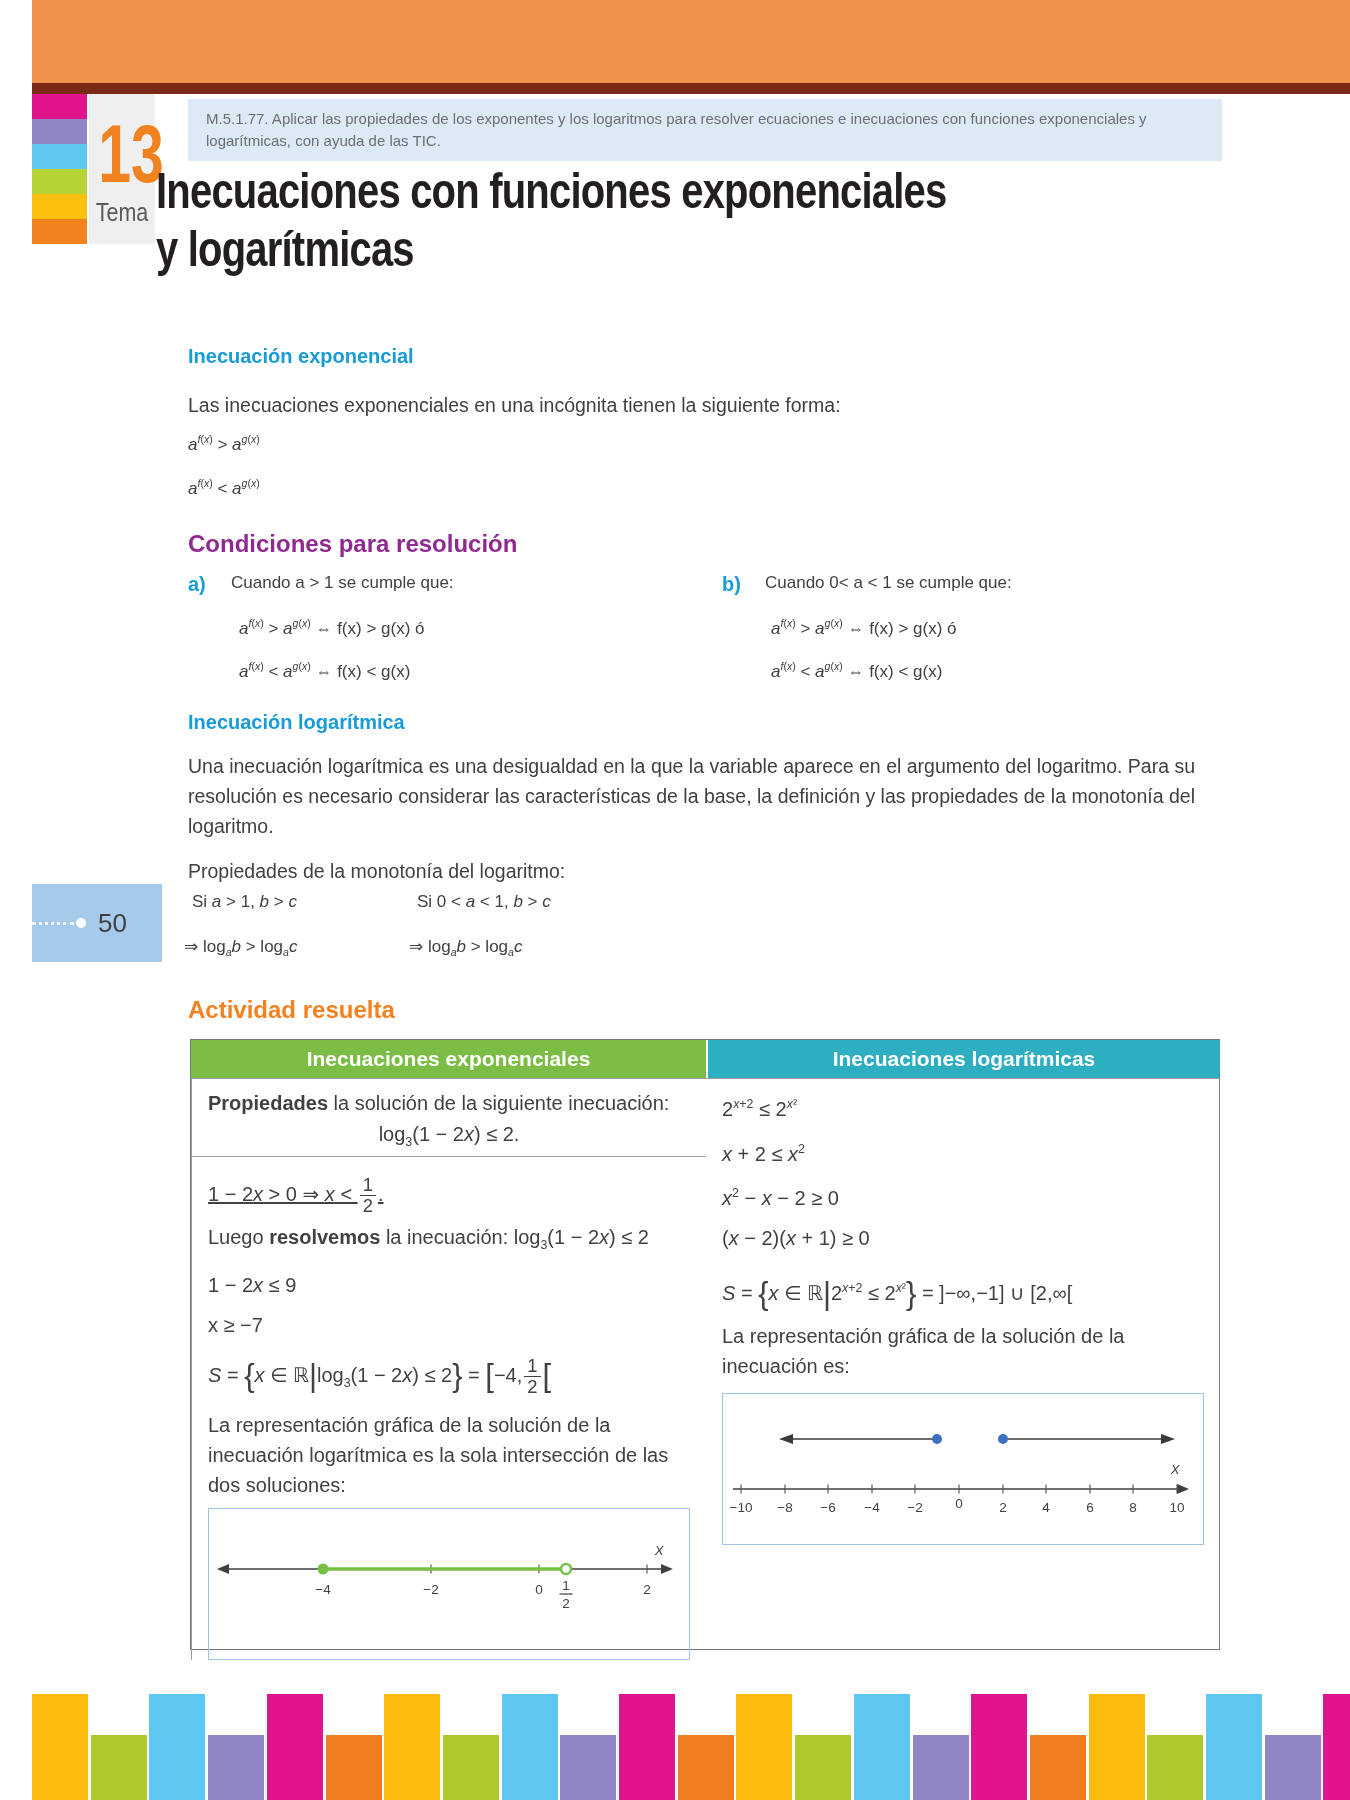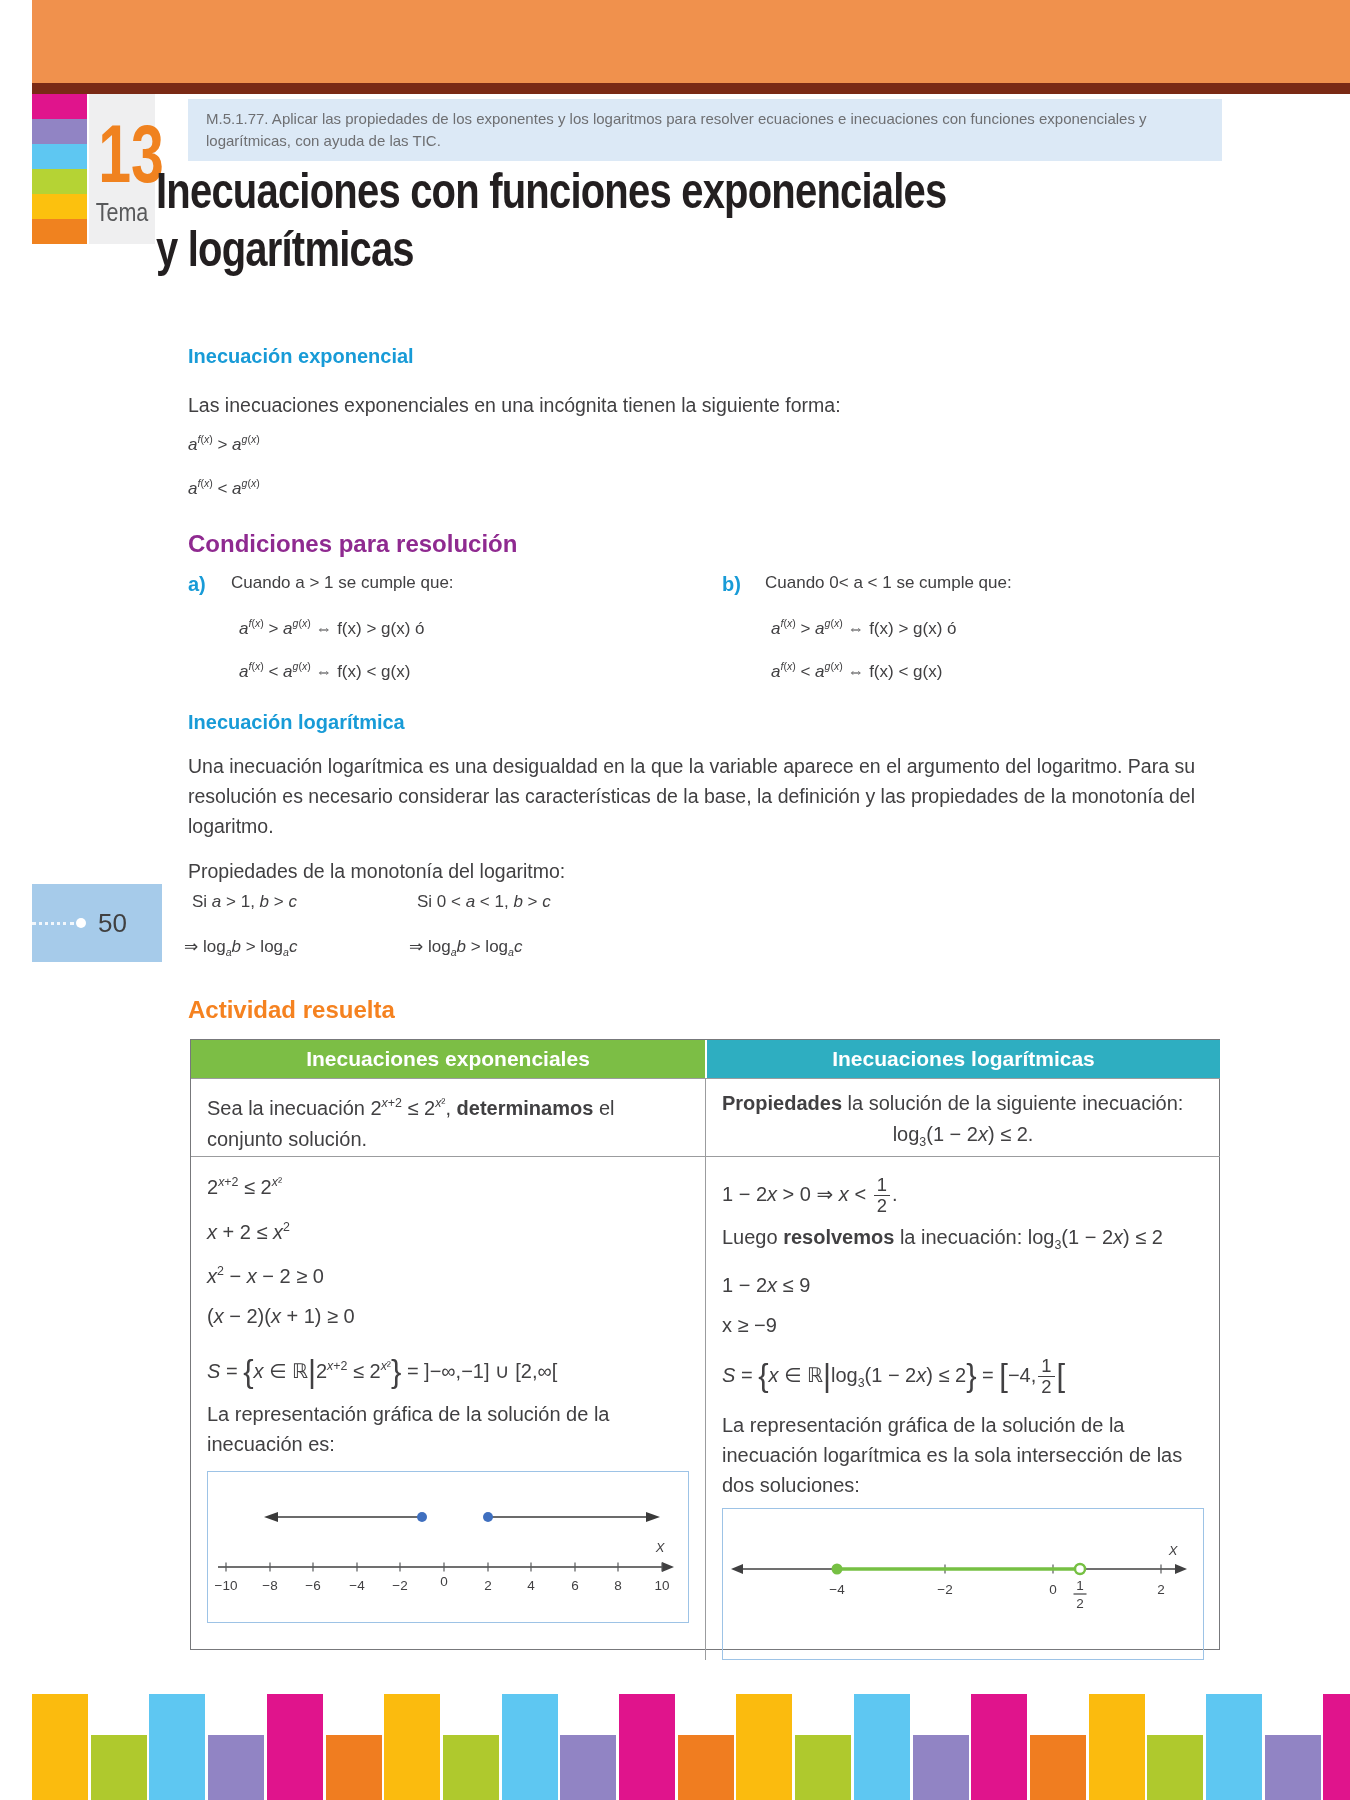--- a/index.html
+++ b/index.html
@@ -60,21 +60,21 @@
   .cell{box-sizing:border-box;font-size:20px;color:#414042;}
   .cl{border-top:1px solid #9B9C9E;}
   .cr{border-top:1px solid #9B9C9E;border-left:1px solid #9B9C9E;}
   .intro{padding:9px 16px;line-height:31px;}
   .intro-r .center-line{display:block;text-align:center;}
   .bodycell{padding:12px 16px 0;}
   .mline{line-height:27px;margin:0 0 13px;}
   .sline{line-height:46px;margin:6px 0 2px;}
   .caption{font-size:20px;line-height:30px;margin-top:4px;}
   .graphbox{margin-top:12px;width:482px;height:152px;border:1px solid #9DC3E6;box-sizing:border-box;}
-  .r-frac-line{margin:6px 0;line-height:30px;}
+  .r-frac-line{margin:6px 0;line-height:30px;text-decoration:underline;}
   .mt8{margin-top:8px;}
   svg text{font-family:"Liberation Sans","DejaVu Sans",sans-serif;font-size:13.5px;fill:#414042;}
   svg .axlbl{font-style:italic;font-size:13px;}
 
   
   #footer-bars{left:0;top:1694px;width:1350px;height:106px;}
   #footer-bars .bar{position:absolute;}
 </style>
 </head>
 <body>
@@ -138,21 +138,20 @@
     <span class="leader-dot"></span>
     <span class="pnum">50</span>
   </div>
 
   <div class="abs h-orange" style="left:156px;top:996px;">Actividad resuelta</div>
 
   <div class="abs acttable">
     <div class="th th-green">Inecuaciones exponenciales</div>
     <div class="th th-teal">Inecuaciones logarítmicas</div>
 
-    <div class="cell cl intro">Sea la inecuación 2<sup><i>x</i>+2</sup> ≤ 2<sup><i>x</i>²</sup>, <b>determinamos</b> el conjunto solución.</div>
     <div class="cell cr intro intro-r">
       <span><b>Propiedades</b> la solución de la siguiente inecuación:</span>
       <span class="center-line">log<sub>3</sub>(1 − 2<i>x</i>) ≤ 2.</span>
     </div>
 
     <div class="cell cl bodycell">
       <div class="mline">2<sup><i>x</i>+2</sup> ≤ 2<sup><i>x</i>²</sup></div>
       <div class="mline"><i>x</i> + 2 ≤ <i>x</i><sup>2</sup></div>
       <div class="mline"><i>x</i><sup>2</sup> − <i>x</i> − 2 ≥ 0</div>
       <div class="mline">(<i>x</i> − 2)(<i>x</i> + 1) ≥ 0</div>
@@ -197,21 +196,21 @@
           <text x="410" y="118" text-anchor="middle">8</text>
           <text x="454" y="118" text-anchor="middle">10</text>
         </svg>
       </div>
     </div>
 
     <div class="cell cr bodycell">
       <div class="r-frac-line">1 − 2<i>x</i> &gt; 0  ⇒  <i>x</i> &lt; <span class="frac"><span class="fn">1</span><span class="fd">2</span></span>.</div>
       <div class="mline mt8">Luego <b>resolvemos</b> la inecuación: log<sub>3</sub>(1 − 2<i>x</i>) ≤ 2</div>
       <div class="mline">1 − 2<i>x</i> ≤ 9</div>
-      <div class="mline">x ≥ −9</div>
+      <div class="mline">x ≥ −7</div>
       <div class="sline" style="margin:10px 0 4px"><i>S</i> = <span class="big">{</span><i>x</i> ∈ ℝ<span class="big">|</span>log<sub>3</sub>(1 − 2<i>x</i>) ≤ 2<span class="big">}</span> = <span class="big">[</span>−4,<span class="frac"><span class="fn">1</span><span class="fd">2</span></span><span class="big">[</span></div>
       <div class="caption">La representación gráfica de la solución de la inecuación logarítmica es la sola intersección de las dos soluciones:</div>
 
       <div class="graphbox mt8">
         <svg width="480" height="150" viewBox="0 0 480 150">
           <line x1="18" y1="60" x2="454" y2="60" stroke="#404041" stroke-width="1.5"></line>
           <polygon points="20,55 20,65 8,60" fill="#404041"></polygon>
           <polygon points="452,55 452,65 464,60" fill="#404041"></polygon>
           <text x="450" y="46" class="axlbl" text-anchor="middle">X</text>
           <g stroke="#58595B" stroke-width="1.2">

